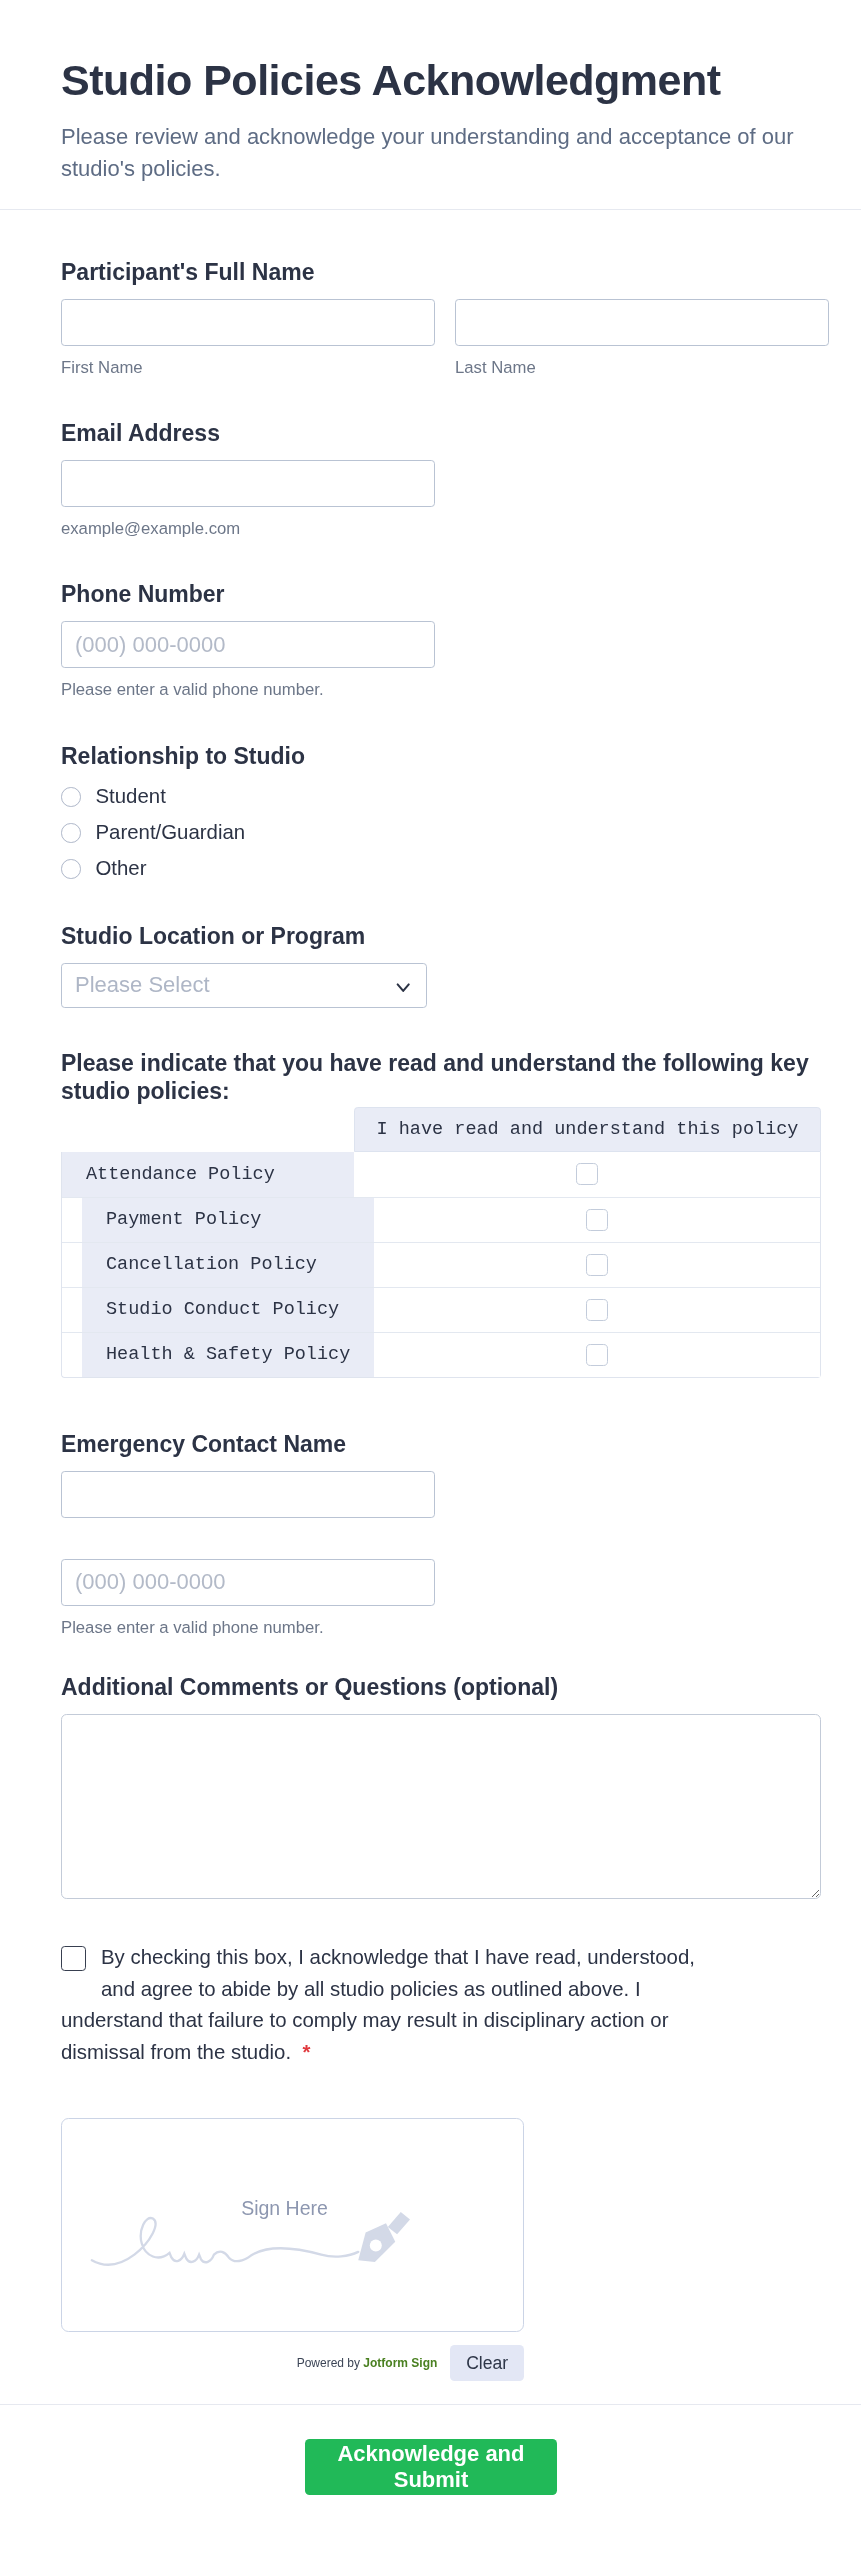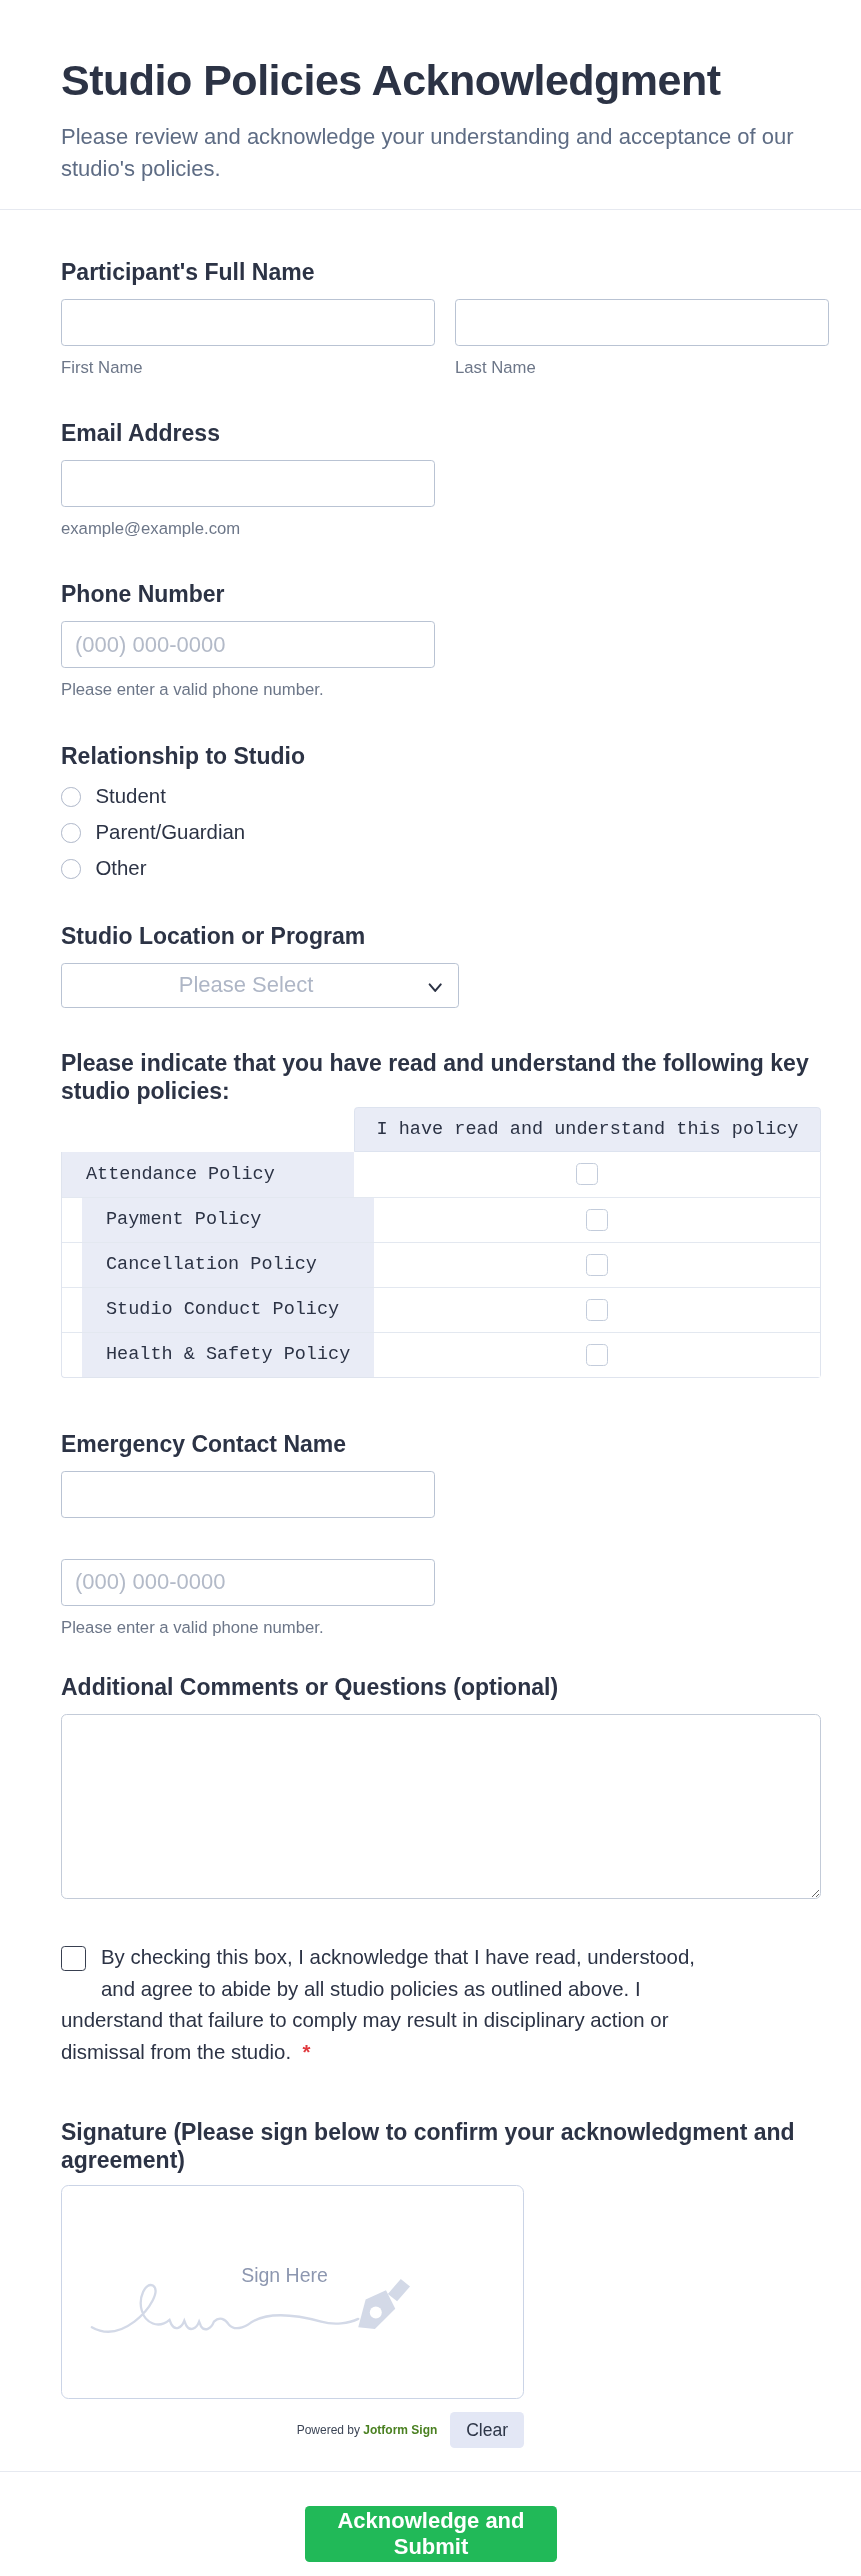--- a/index.html
+++ b/index.html
@@ -69,28 +69,27 @@
     border: 1.9px solid #aeb7c9;
     border-radius: 50%;
     background: #fff;
     flex: 0 0 auto;
   }
   .radio-text { margin-left: 15px; font-size: 20.4px; color: #2c3345; }
 
   
   .select-box {
     position: relative;
-    width: 398px; height: 45px;
+    width: 366px; height: 45px;
     border: 0.9px solid #b9c3d3;
     border-radius: 3.7px;
     background: #fff;
     display: flex; align-items: center;
     padding: 0 41px 0 13px;
     cursor: pointer;
-    justify-content: center;
   }
   .select-placeholder { font-size: 22px; color: #aeb6c6; }
   .select-chevron { position: absolute; right: 13px; top: 13px; }
 
   
   .matrix-heading {
     font-size: 23px; font-weight: 700; line-height: 28px; margin-bottom: 1.9px;
   }
   .matrix { width: 760px; font-family: Liberation Mono, monospace; }
   .matrix-header-row { display: flex; }
@@ -324,21 +323,20 @@
     <textarea class="comments-textarea" style=""></textarea>
   </section>
 
   <section class="ack-block">
     <span class="ack-checkbox"></span>
     <span class="ack-text">By checking this box, I acknowledge that I have read, understood, and agree to abide by all studio policies as outlined above. I understand that failure to comply may result in disciplinary action or dismissal from the studio.</span>
     <span class="ack-text required-star">*</span>
   </section>
 
   <section class="sig-question">
-    <div class="q-label sig-label-gap">Signature (Please sign below to confirm your acknowledgment and agreement)</div>
     <div class="signature-box">
       <div class="sign-here">Sign Here</div>
       <div class="sig-art">
         <svg width="324" height="74" viewBox="0 0 350 80" fill="none">
           <path d="M4,64 C18,72 34,70 50,58 C68,44 78,24 70,19 C62,15 54,32 58,46 C62,60 76,66 88,56 L90,61 C94,68 101,65 104,57 L106,62 C110,69 117,66 120,58 L122,63 C126,69 133,66 136,58 C142,52 148,55 152,61 C158,68 168,65 176,59 C196,46 230,52 252,58 C266,62 282,60 292,55" stroke="#d3d9e7" stroke-width="2.5" fill="none" stroke-linecap="round"></path>
           <g>
             <path d="M292,64 L300,34 L322,24 L332,44 L310,66 Z" fill="#d3d9e7"></path>
             <circle cx="311" cy="48" r="6.5" fill="#ffffff"></circle>
             <path d="M324,28 L338,12 L348,20 L334,36 Z" fill="#d3d9e7"></path>
           </g>

